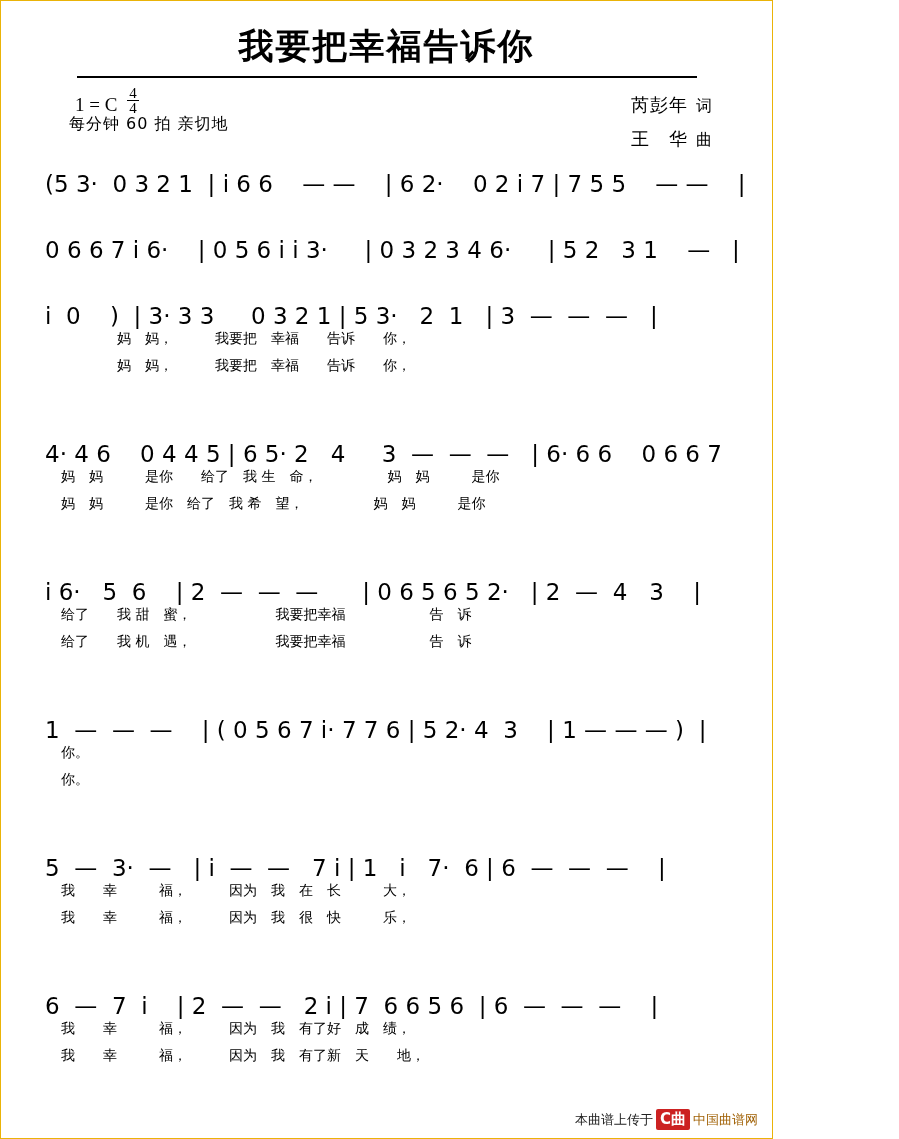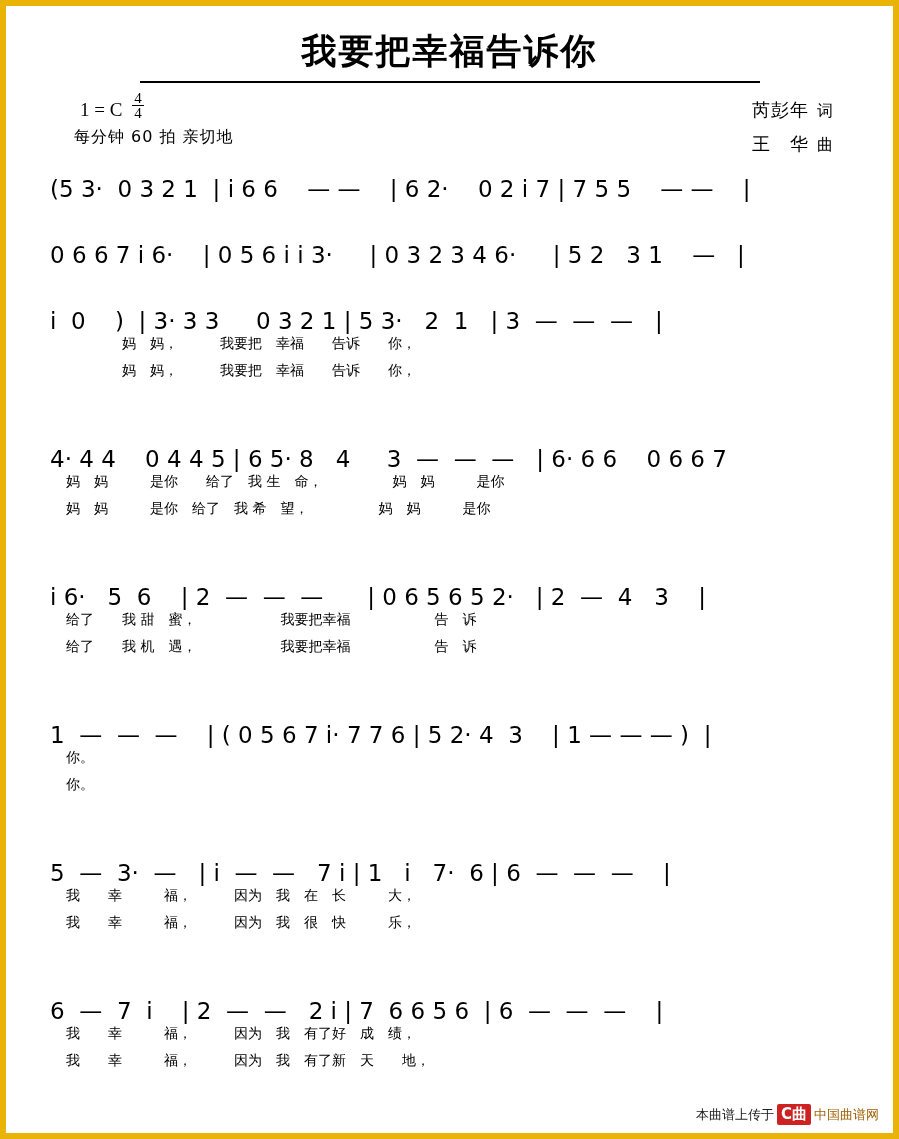--- a/index.html
+++ b/index.html
@@ -2,27 +2,27 @@
 <html><head>
 <meta charset="utf-8">
 <style>
   html, body {
     margin: 0;
     padding: 0;
     background: #ffffff;
   }
   .page {
     position: relative;
-    width: 899px;
+    width: 773px;
     height: 1139px;
     background: #ffffff;
     font-family: "Liberation Serif", serif;
     color: #000000;
     overflow: hidden;
-    border: 6px solid #eab308;
+    border: 1px solid #eab308;
     box-sizing: border-box;
   }
   .title {
     text-align: center;
     font-family: "DejaVu Sans", sans-serif;
     font-weight: bold;
     font-size: 35px;
     letter-spacing: 2px;
     margin-top: 22px;
     color: #000;
@@ -57,21 +57,21 @@
     border-bottom: 1.4px solid #000;
     padding: 0 2px;
   }
   .keysig .frac .den {
     display: block;
     padding: 0 2px;
   }
   .tempo {
     position: absolute;
     left: 68px;
-    top: 44px;
+    top: 36px;
     font-size: 16px;
     font-family: "DejaVu Sans", sans-serif;
     letter-spacing: 1px;
   }
   .credits {
     position: absolute;
     right: 60px;
     top: 10px;
     text-align: center;
     font-family: "DejaVu Sans", sans-serif;
@@ -173,21 +173,21 @@
     <div class="sysgap"></div>
 
     <div class="system">
       <div class="notes">i  0    )  | 3· 3 3     0 3 2 1 | 5 3·   2  1   | 3  —  —  —   |</div>
       <div class="lyrics lyric-line">　　　　妈　妈，　　　我要把　幸福　　告诉　　你，</div>
       <div class="lyrics lyric-line">　　　　妈　妈，　　　我要把　幸福　　告诉　　你，</div>
     </div>
     <div class="sysgap-lg"></div>
 
     <div class="system">
-      <div class="notes">4· 4 4    0 4 4 5 | 6 5· 8   4     3  —  —  —   | 6· 6 6    0 6 6 7</div>
+      <div class="notes">4· 4 6    0 4 4 5 | 6 5· 2   4     3  —  —  —   | 6· 6 6    0 6 6 7</div>
       <div class="lyrics lyric-line">妈　妈　　　是你　　给了　我 生　命，　　　　　妈　妈　　　是你</div>
       <div class="lyrics lyric-line">妈　妈　　　是你　给了　我 希　望，　　　　　妈　妈　　　是你</div>
     </div>
     <div class="sysgap-lg"></div>
 
     <div class="system">
       <div class="notes">i 6·   5  6    | 2  —  —  —      | 0 6 5 6 5 2·   | 2  —  4   3    |</div>
       <div class="lyrics lyric-line">给了　　我 甜　蜜，　　　　　　我要把幸福　　　　　　告　诉</div>
       <div class="lyrics lyric-line">给了　　我 机　遇，　　　　　　我要把幸福　　　　　　告　诉</div>
     </div>

